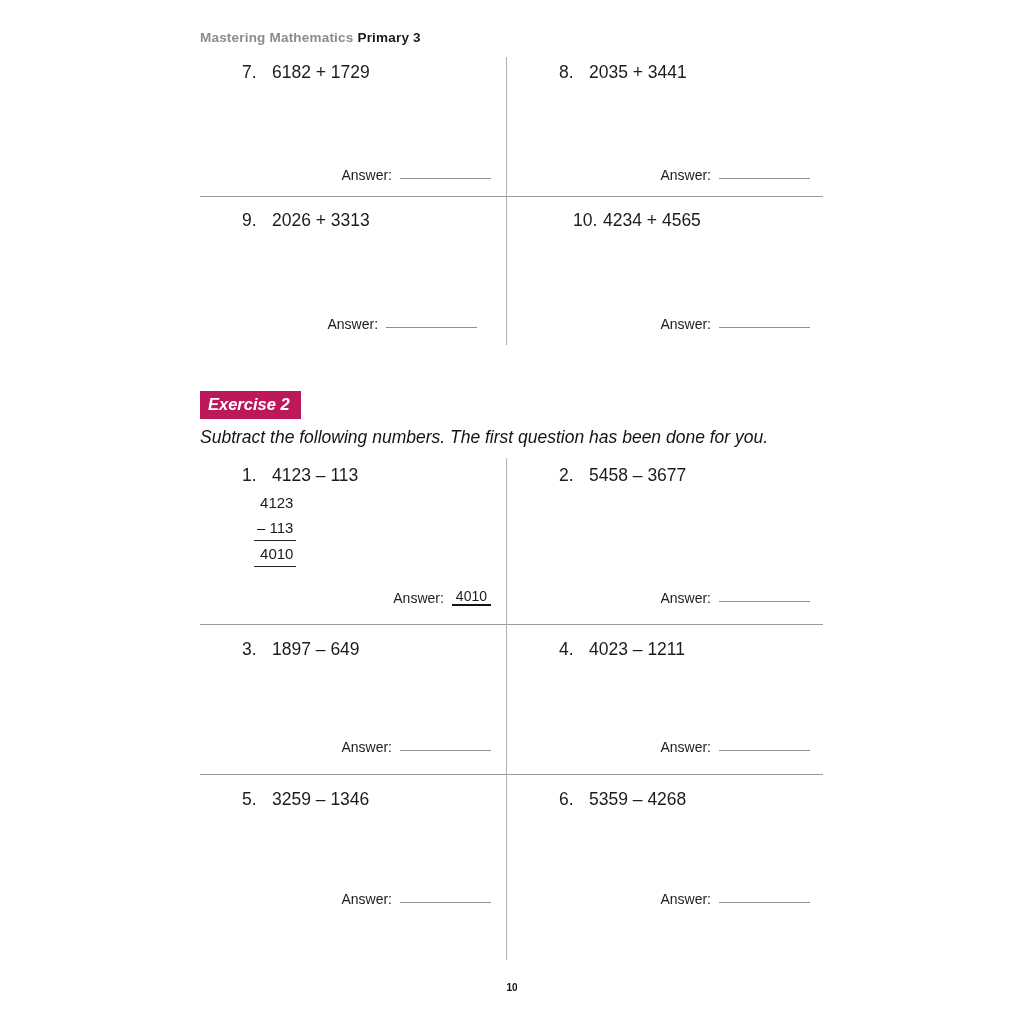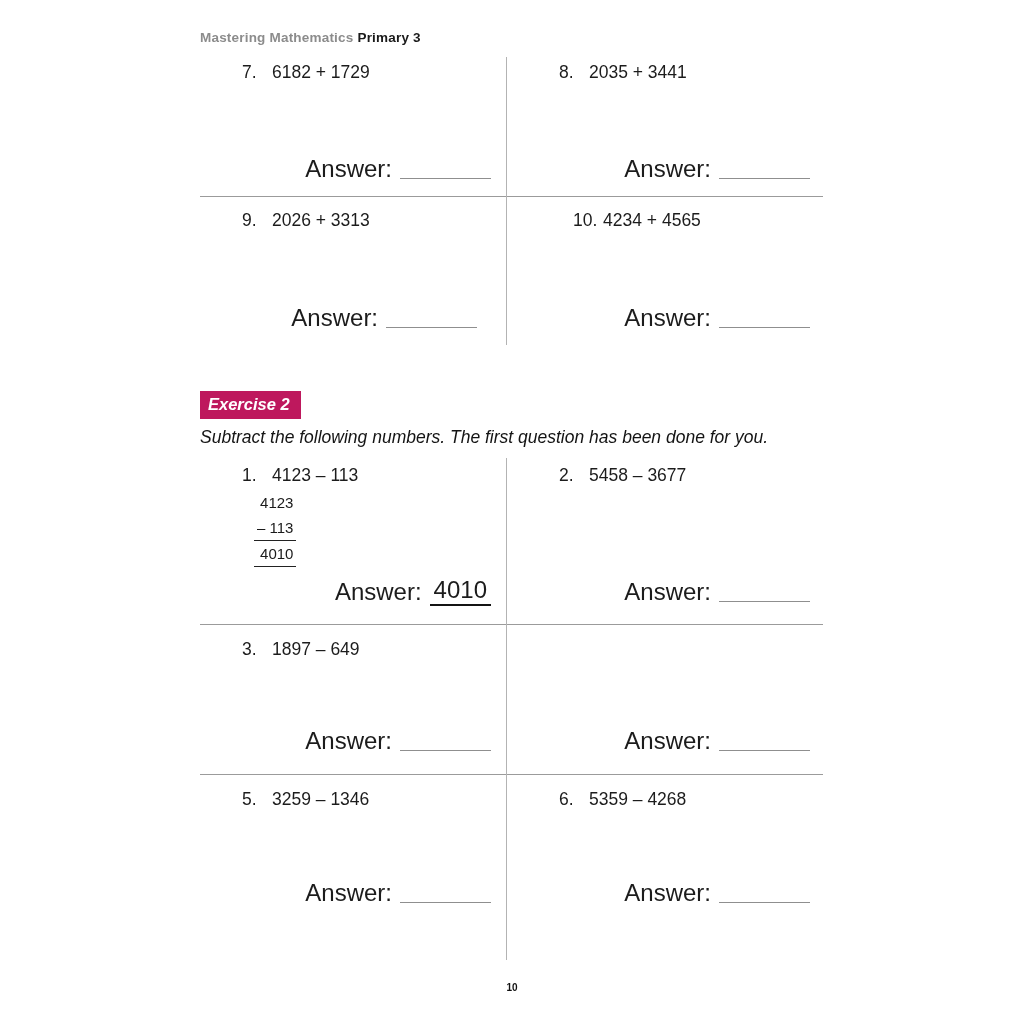--- a/index.html
+++ b/index.html
@@ -42,21 +42,21 @@
   .pt13 .q { padding-top:13px; }
   .pt7  .q { padding-top:7px; }
   .pt14 .q { padding-top:14px; }
 
   .q { font-size:17.5px; color:#1c1c1c;margin-left:42px; }
   .qnum { display:inline-block; min-width:30px; }
 
   .ans {
     margin-top:auto; align-self:flex-end;
     display:flex; align-items:flex-end;
-    font-size:24px; color:#1c1c1c;
+    font-size:14px; color:#1c1c1c;
   }
   .mb13 .ans { margin-bottom:13px; }
   .mb12 .ans { margin-bottom:12px; }
   .mb18 .ans { margin-bottom:18px; }
   .mb19 .ans { margin-bottom:19px; }
   .mb52 .ans { margin-bottom:52px; }
   .anslabel { margin-right:8px; }
   .blank {
     display:inline-block; width:91px; height:0;
     border-bottom:1px solid #8f8f8f;
@@ -186,20 +186,23 @@
       <div class="cell left pt14 mb19">
         <div class="q">
           <span class="qnum">3.</span><span class="qexpr">1897 – 649</span>
         </div>
         <div class="ans">
           <span class="anslabel">Answer:</span>
             <span class="blank"></span>
         </div>
       </div>
       <div class="cell right pt14 mb19">
+        <div class="q">
+          <span class="qnum">4.</span><span class="qexpr">4023 – 1211</span>
+        </div>
         <div class="ans">
           <span class="anslabel">Answer:</span>
             <span class="blank"></span>
         </div>
       </div>
     </div>
 
     <div class="row r-e3">
       <div class="cell left pt14 mb52">
         <div class="q">

